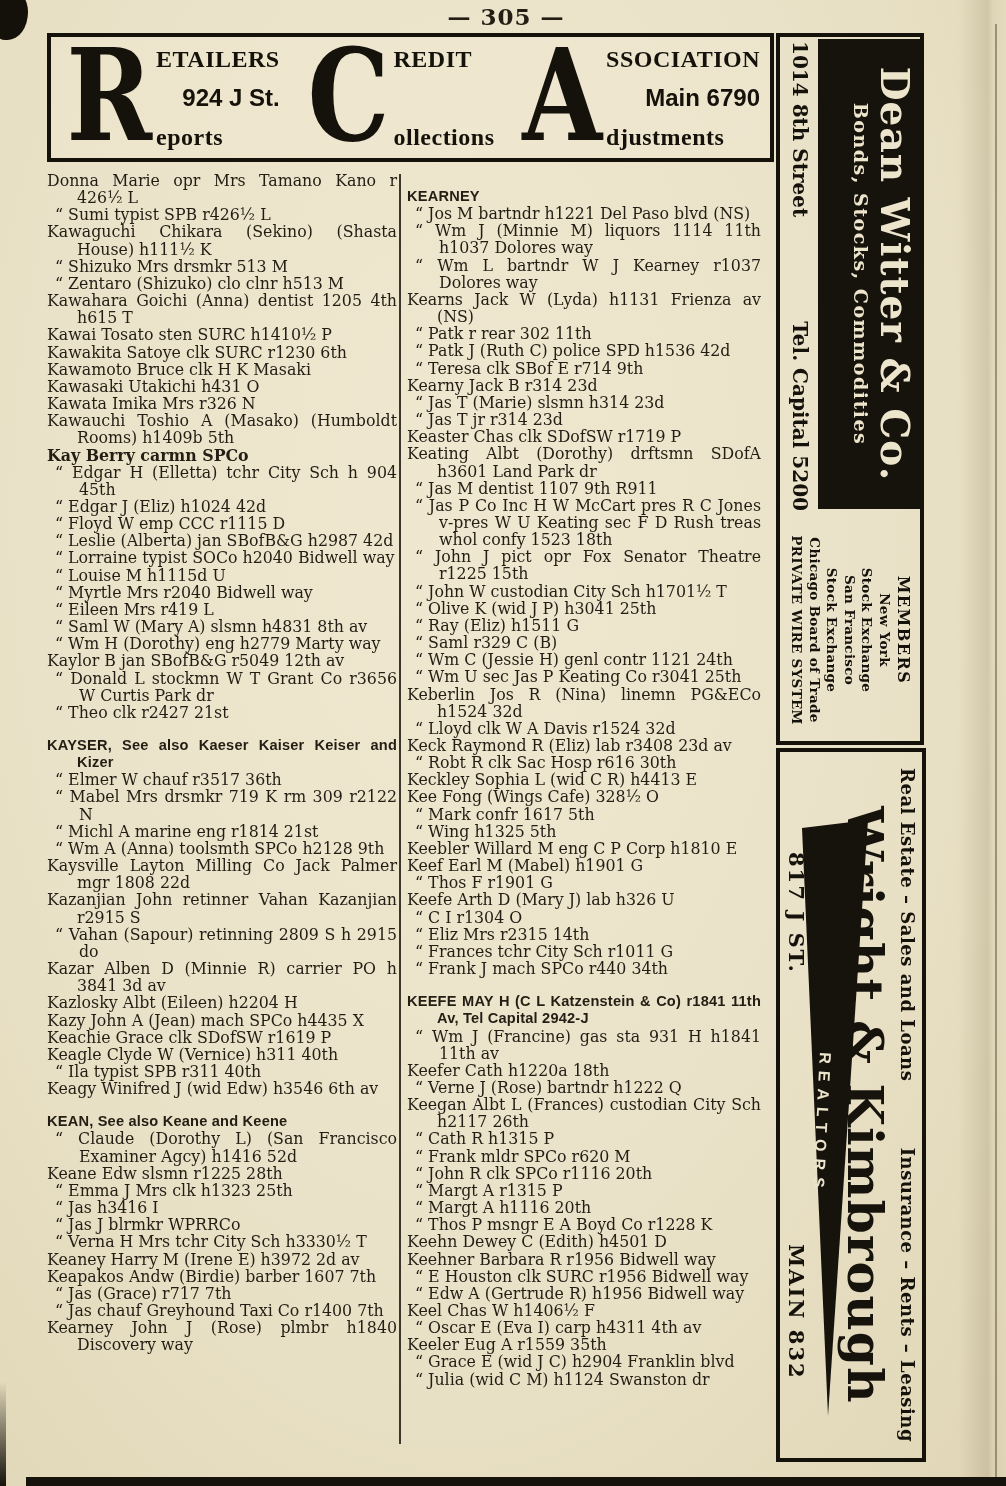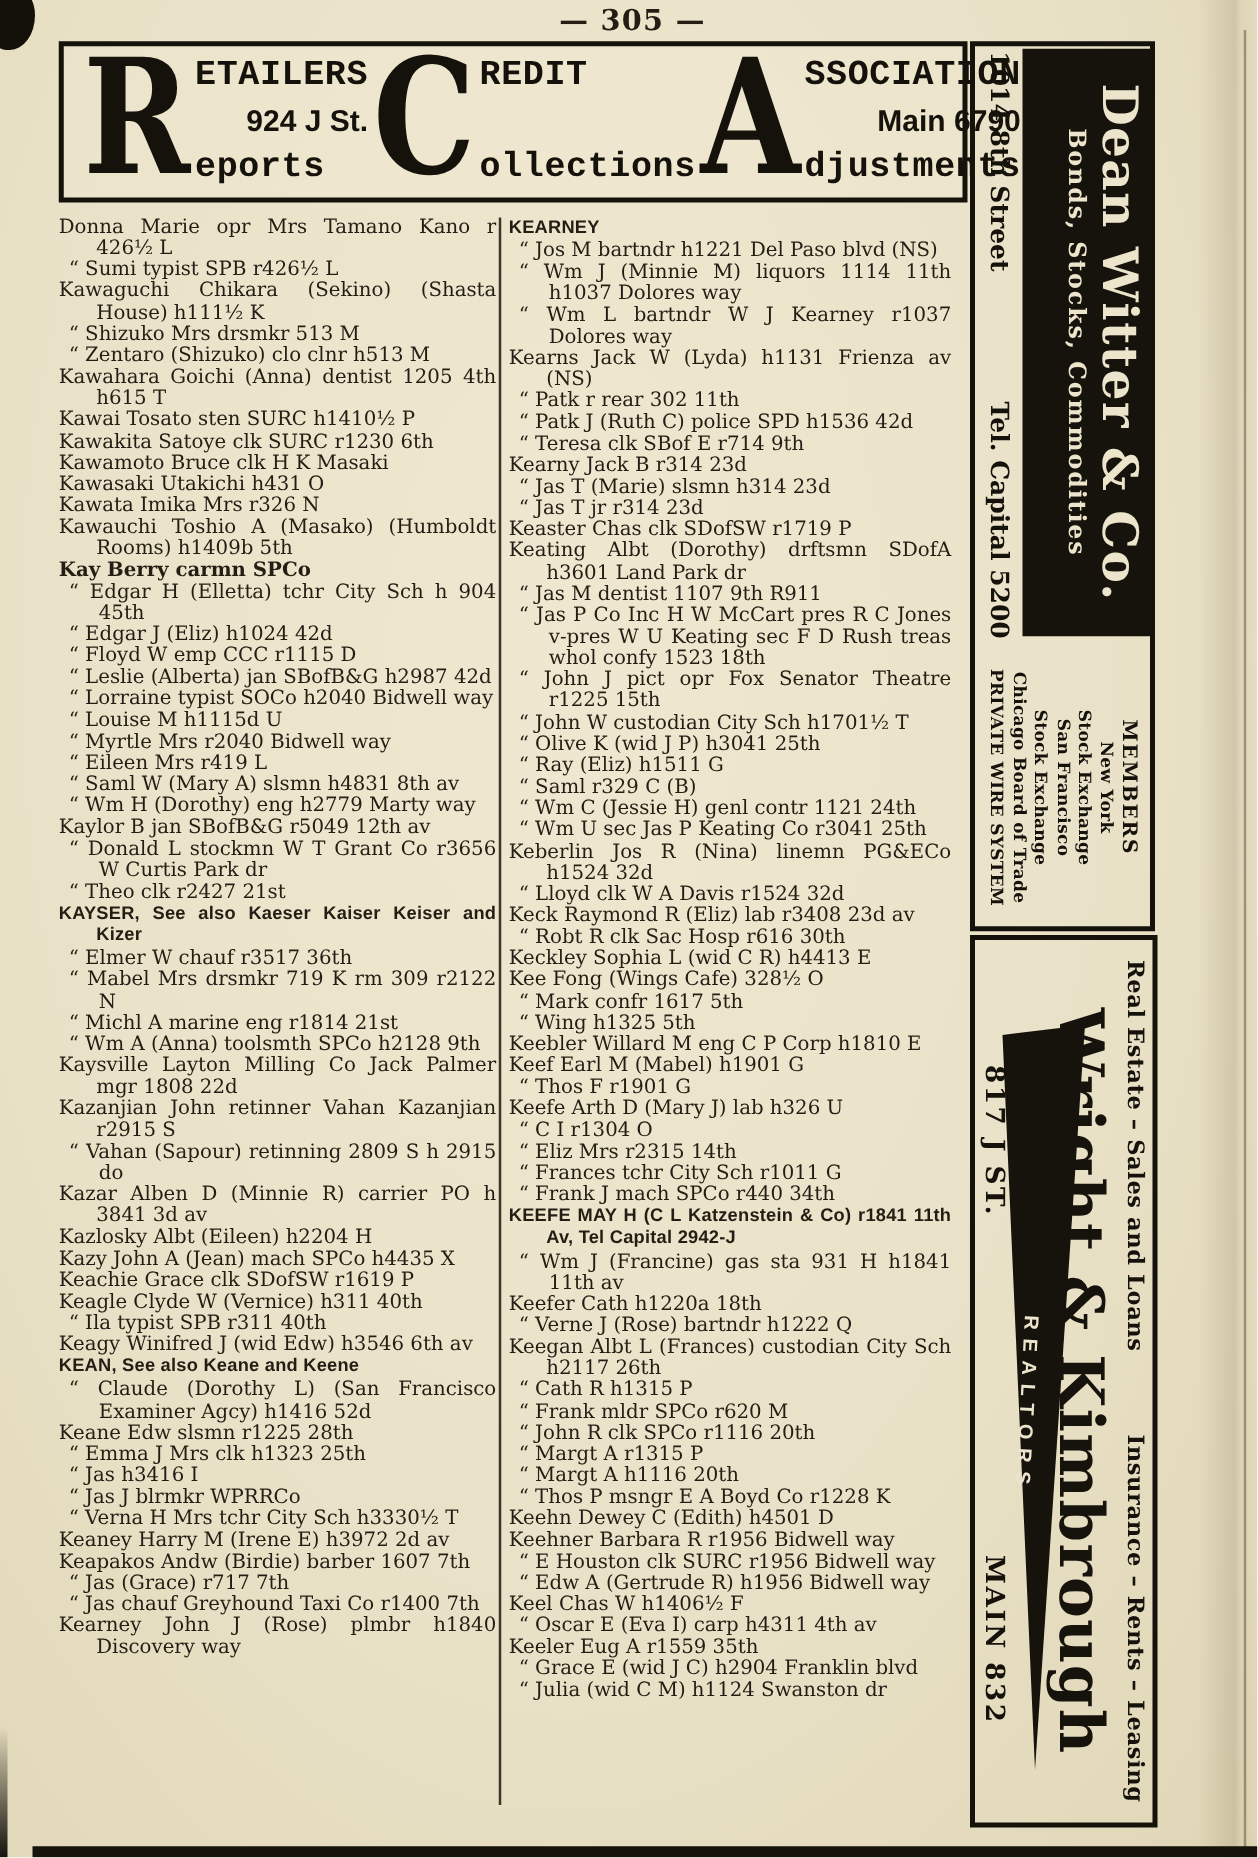--- a/index.html
+++ b/index.html
@@ -19,31 +19,31 @@
   
   .pageno{position:absolute;left:396px;top:3px;width:220px;text-align:center;font-weight:700;font-size:23px;letter-spacing:1px;}
 
   
   .hdr{position:absolute;left:47px;top:33px;width:697px;height:117px;border:4px solid #15110b;
        display:flex;justify-content:space-between;align-items:center;padding:2px 10px 2px 12px;background:rgba(255,250,230,.12);}
   .grp{display:flex;align-items:center;}
   .big{font-family:"DejaVu Serif",serif;font-weight:700;font-size:112px;line-height:.9;
        transform:scaleY(1.14) scaleX(.92);transform-origin:50% 62%;color:#15110b;letter-spacing:-3px;}
   .grp-col{display:flex;flex-direction:column;justify-content:space-between;height:102px;padding-left:3px;}
-  .w-top,.w-bot{font-family:Liberation Mono, monospace;font-weight:700;font-size:28px;line-height:1;letter-spacing:.5px;color:#15110b;}
+  .w-top,.w-bot{font-family:Liberation Serif, serif;font-weight:700;font-size:24px;line-height:1;letter-spacing:.5px;color:#15110b;}
   .w-mid{font-family:"Liberation Sans",sans-serif;font-weight:700;font-size:24px;line-height:1;text-align:right;color:#15110b;}
 
   
   .col{position:absolute;top:172px;font-size:15.8px;line-height:17.15px;}
   .col-left{left:47px;width:350px;}
   .col-right{left:407px;width:354px;}
   .divider{position:absolute;left:399px;top:174px;width:2px;height:1270px;background:#3c352a;}
   .entry{padding-left:30px;text-indent:-30px;text-align:justify;}
   .entry.d{padding-left:32px;text-indent:-24px;}
-  .entry.b{font-family:"Liberation Sans",sans-serif;font-weight:700;font-size:14.6px;letter-spacing:.2px;margin-top:2px;}
+  .entry.b{font-family:"Liberation Sans",sans-serif;font-weight:700;font-size:14.6px;letter-spacing:.2px;margin-top:16px;}
   .entry.bs{font-weight:700;}
 
   
   .ad{position:absolute;border:4px solid #15110b;}
   .rot{position:absolute;left:0;top:0;transform-origin:0 0;}
   .dw{left:776px;top:33px;width:140px;height:704px;}
   .rot-dw{width:704px;height:140px;transform:translateX(140px) rotate(90deg);}
   .dw-black{position:absolute;left:2px;top:0;width:470px;height:102px;background:#16120c;color:#ece4cb;text-align:center;}
   .dw-name{font-weight:700;font-size:39px;line-height:1.15;letter-spacing:1px;margin-top:3px;}
   .dw-sub{font-weight:700;font-size:19px;letter-spacing:1.5px;}

